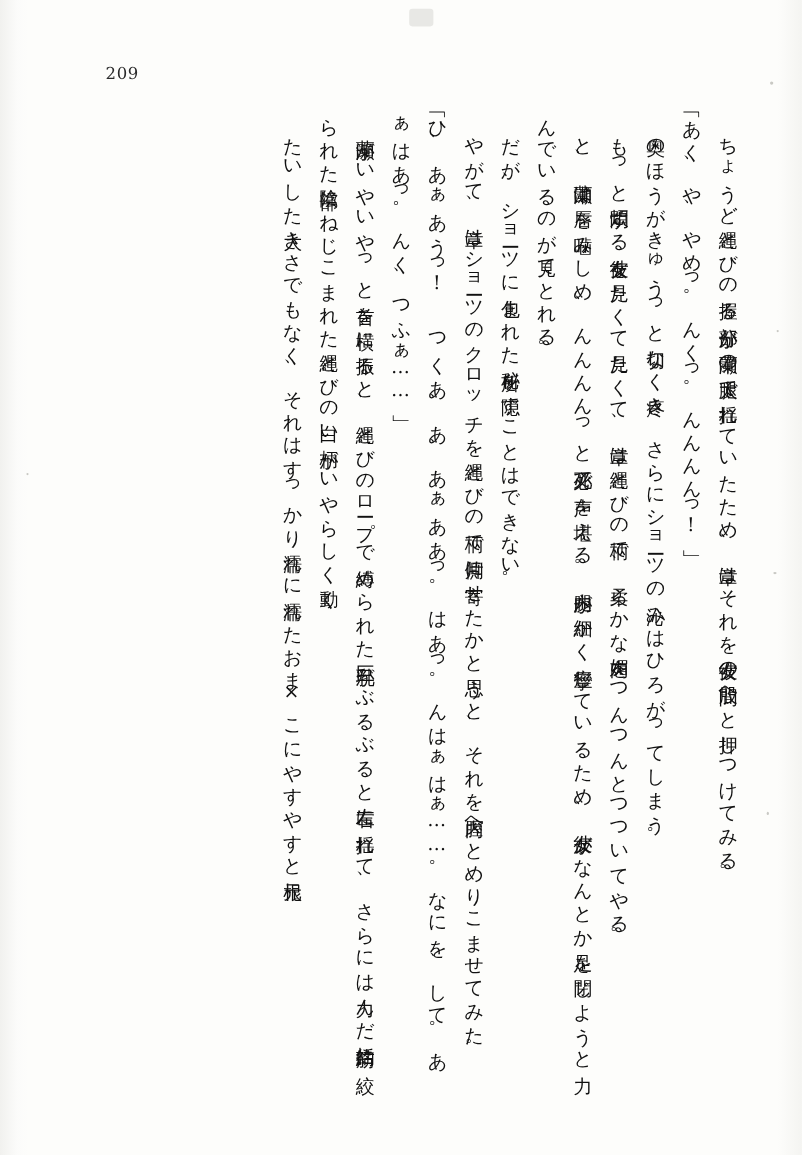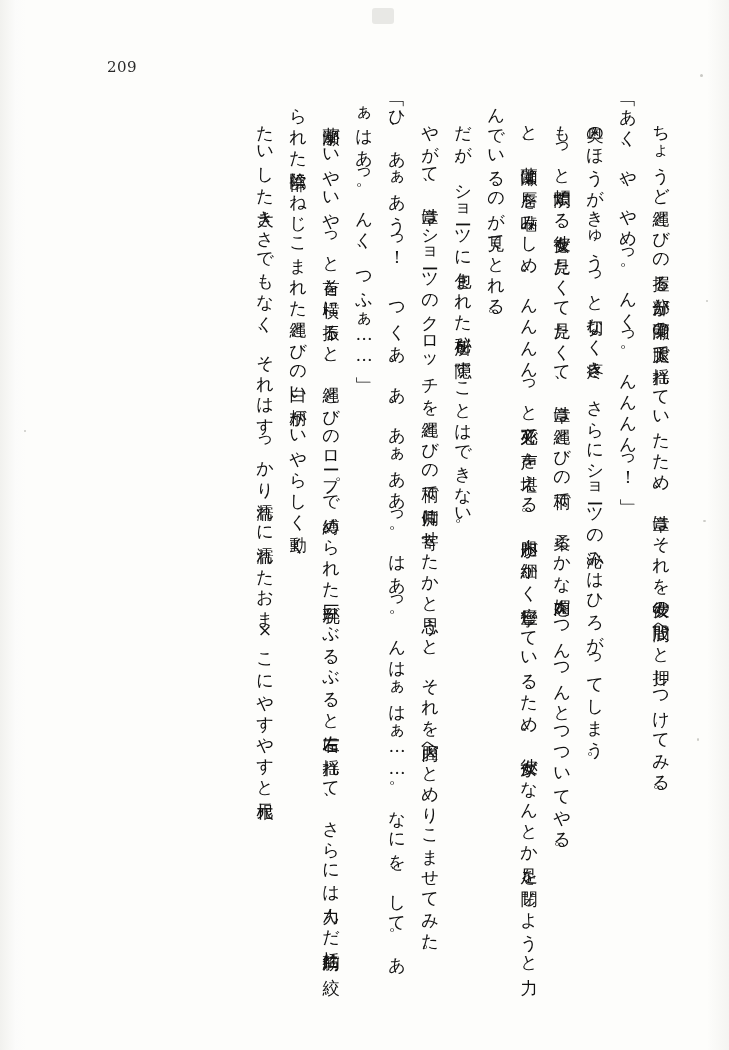--- a/index.html
+++ b/index.html
@@ -35,21 +35,21 @@
     background: linear-gradient(to left, #f2f2ef 0%, #fdfdfb 100%);
     opacity: .8;
   }
   .speck {
     position: absolute;
     background: #c9c9c4;
     border-radius: 50%;
   }
   .page-number {
     position: absolute;
-    left: 107px;
+    left: 96px;
     top: 58px;
     font-size: 15px;
     letter-spacing: .5px;
     color: #2a2a2a;
     font-family: "DejaVu Serif", "Liberation Serif", serif;
     text-align: right;
   }
   .text-block {
     position: absolute;
     top: 96px;

